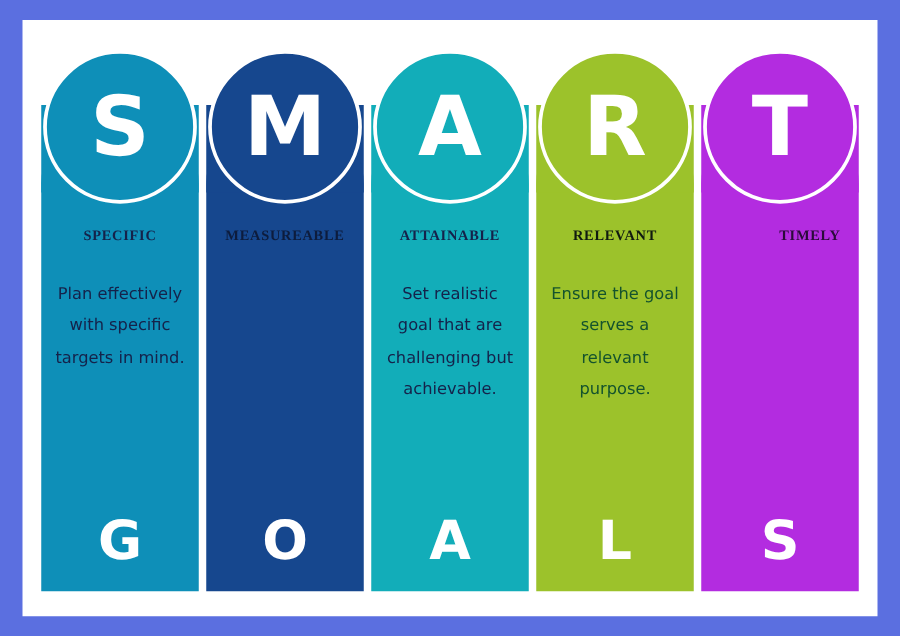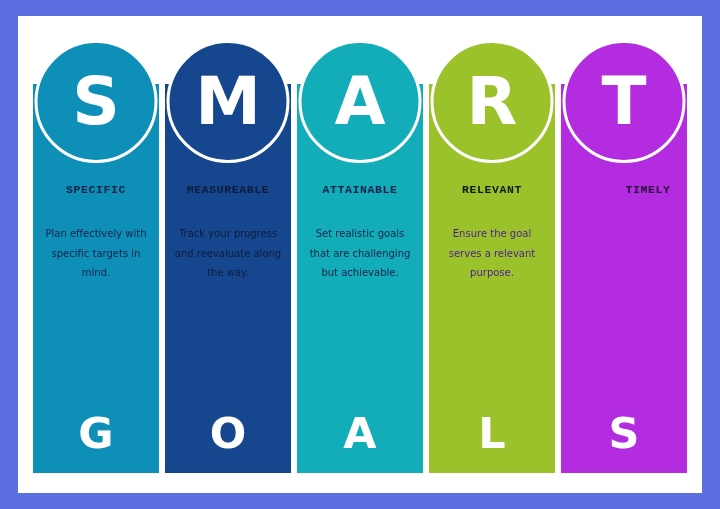--- a/index.html
+++ b/index.html
@@ -91,29 +91,29 @@
 
   .col-heading {
     position: relative;
     z-index: 2;
     margin-top: 99px;
     font-size: 11.5px;
     font-weight: 700;
     letter-spacing: 0.6px;
     color: #18254f;
     text-align: center;
-    font-family: Liberation Mono, monospace;
+    font-family: Liberation Serif, serif;
   }
 
   .col-desc {
     position: relative;
     z-index: 2;
     margin-top: 28px;
     width: 108px;
-    font-size: 10px;
+    font-size: 13px;
     line-height: 1.95;
     color: #15224a;
     text-align: center;
     font-family: "DejaVu Sans", sans-serif;
   }
 
   .col-bottom-letter {
     position: absolute;
     bottom: 18px;
     left: 0;
@@ -144,39 +144,38 @@
         <div class="col-heading" style="color: rgb(21, 34, 74);">SPECIFIC</div>
         <div class="col-desc" style="color: rgb(21, 34, 74);">Plan effectively with specific targets in mind.</div>
         <div class="col-bottom-letter">G</div>
       </div>
       <div class="column" style="background: rgb(22, 71, 142);">
         <div class="col-top-round" style="background: rgb(22, 71, 142);"></div>
         <div class="circle" style="background: rgb(22, 71, 142);">
           <span class="circle-letter">M</span>
         </div>
         <div class="col-heading" style="color: rgb(13, 28, 61); text-align: right;">MEASUREABLE</div>
-        <div class="col-desc" style="color: rgb(13, 28, 61);">Track your progress and reevaluate along the way.</div>
         <div class="col-bottom-letter">O</div>
       </div>
       <div class="column" style="background: rgb(18, 173, 185);">
         <div class="col-top-round" style="background: rgb(18, 173, 185);"></div>
         <div class="circle" style="background: rgb(18, 173, 185);">
           <span class="circle-letter">A</span>
         </div>
         <div class="col-heading" style="color: rgb(21, 34, 74);">ATTAINABLE</div>
-        <div class="col-desc" style="color: rgb(21, 34, 74);">Set realistic goals that are challenging but achievable.</div>
+        <div class="col-desc" style="color: rgb(21, 34, 74);">Set realistic goal that are challenging but achievable.</div>
         <div class="col-bottom-letter">A</div>
       </div>
       <div class="column" style="background: rgb(156, 194, 43);">
         <div class="col-top-round" style="background: rgb(156, 194, 43);"></div>
         <div class="circle" style="background: rgb(156, 194, 43);">
           <span class="circle-letter">R</span>
         </div>
         <div class="col-heading" style="color: rgb(16, 26, 16); text-align: right;">RELEVANT</div>
-        <div class="col-desc" style="color: #4c1d95;">Ensure the goal serves a relevant purpose.</div>
+        <div class="col-desc" style="color: #14532d;">Ensure the goal serves a relevant purpose.</div>
         <div class="col-bottom-letter">L</div>
       </div>
       <div class="column" style="background: rgb(179, 44, 224);">
         <div class="col-top-round" style="background: rgb(179, 44, 224);"></div>
         <div class="circle" style="background: rgb(179, 44, 224);">
           <span class="circle-letter">T</span>
         </div>
         <div class="col-heading" style="color: rgb(42, 11, 58); margin-left: 48px;">TIMELY</div>
         <div class="col-bottom-letter">S</div>
       </div>

